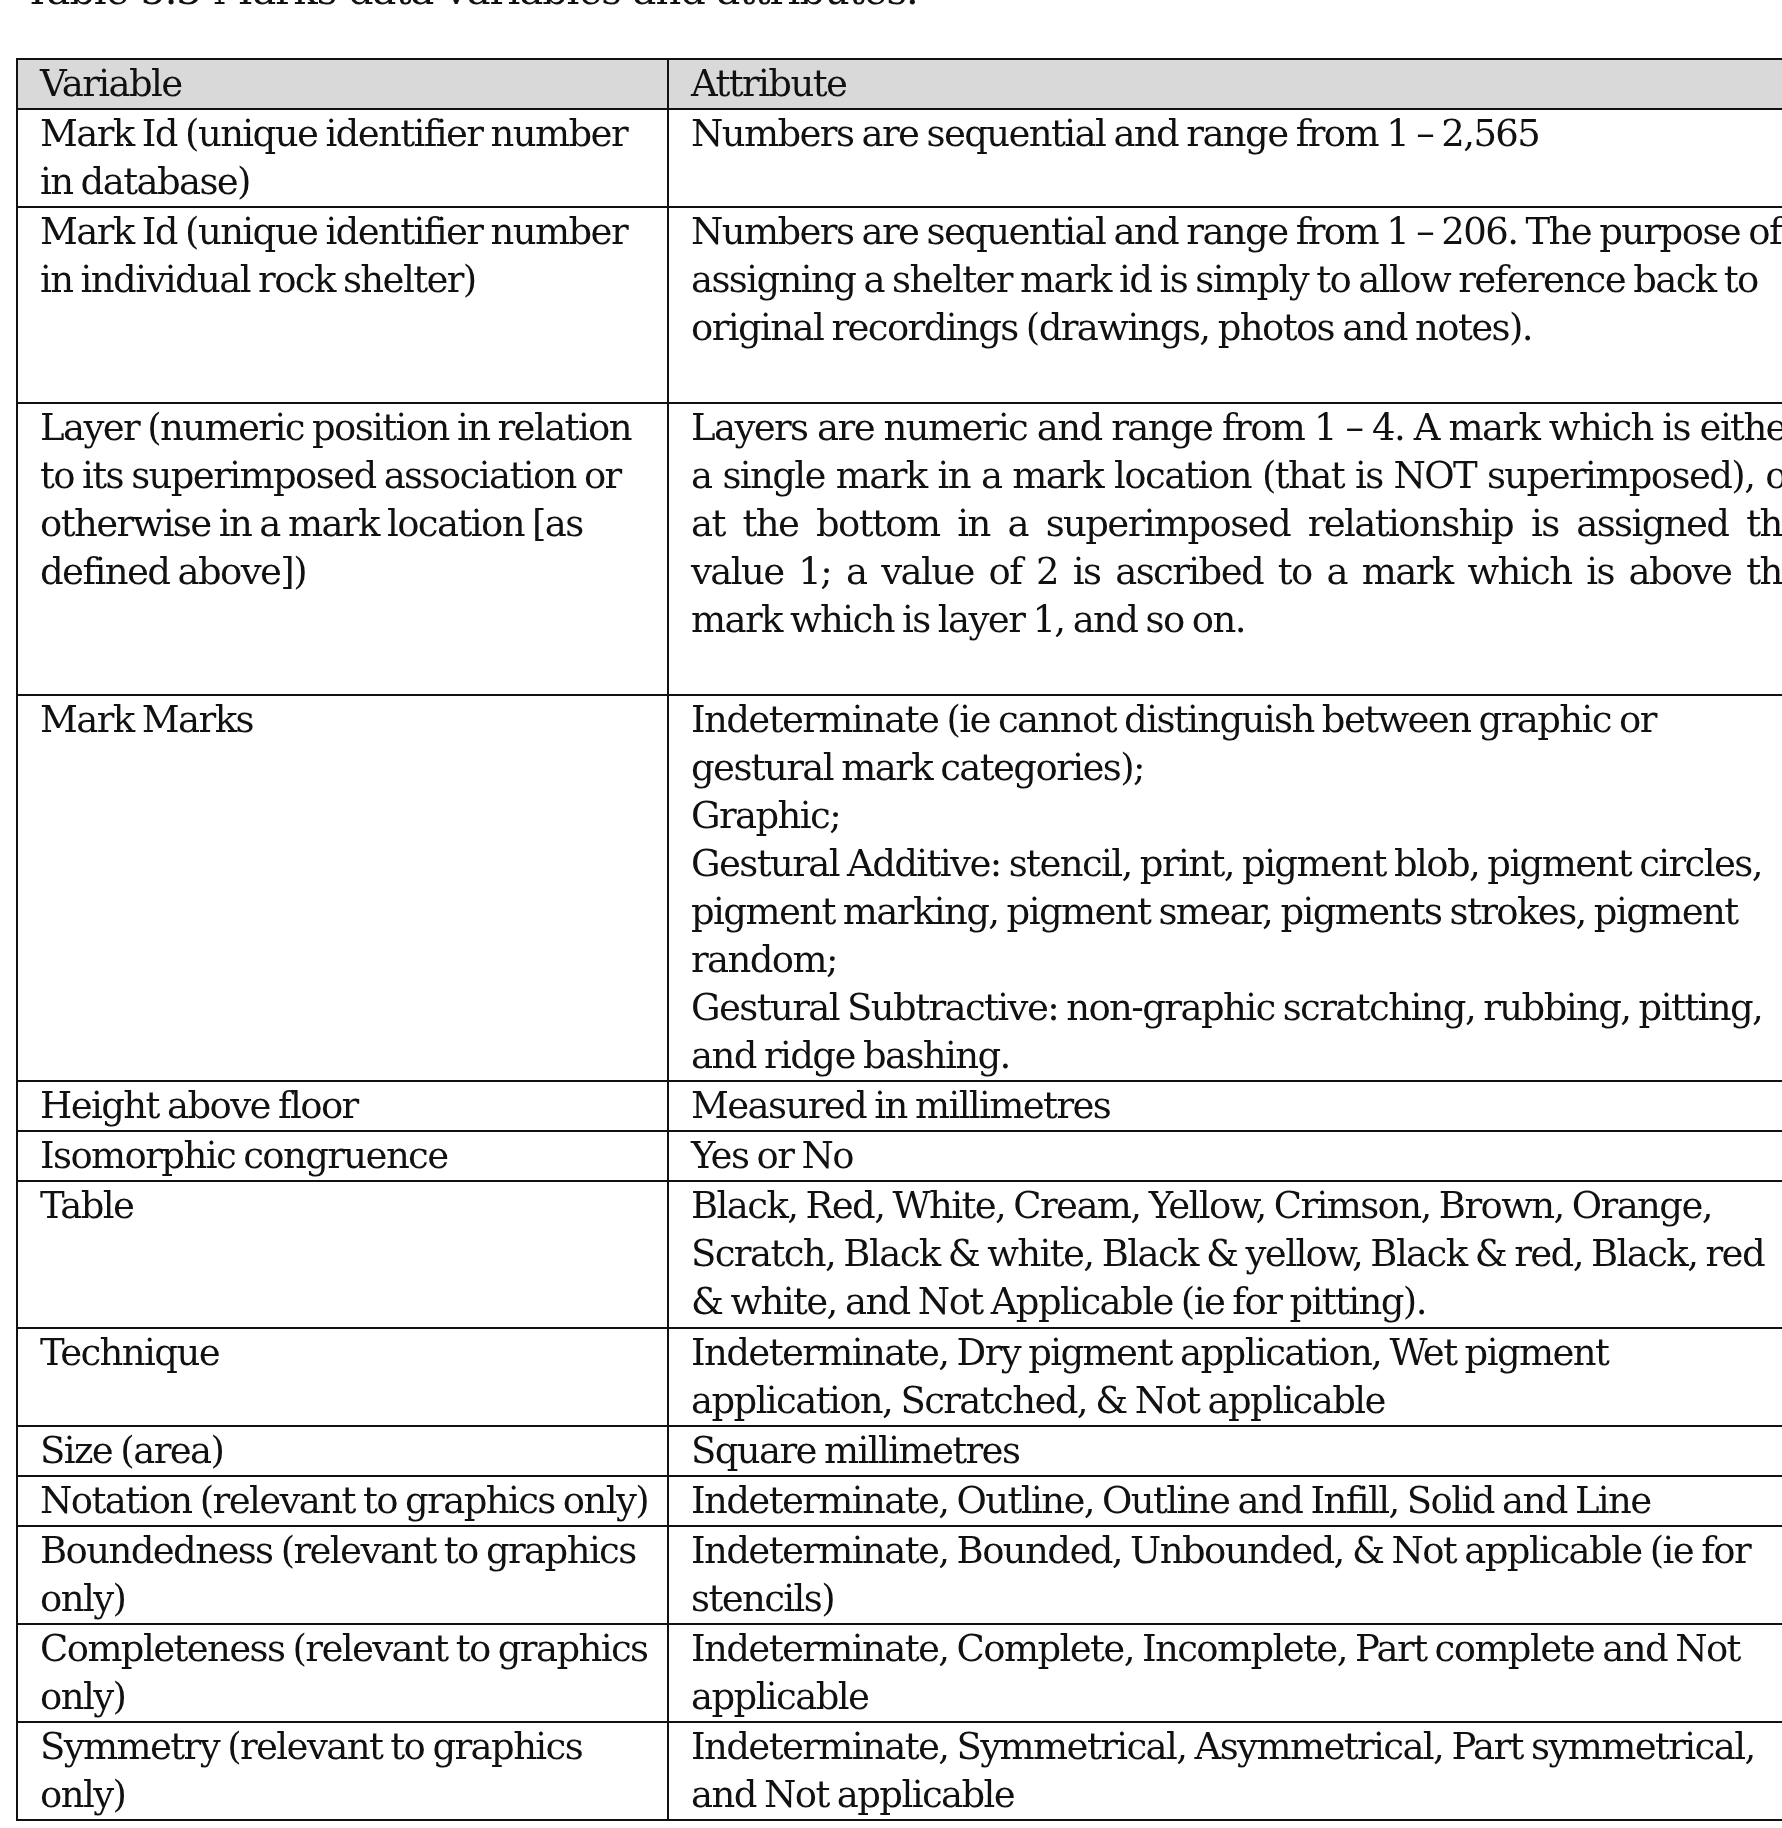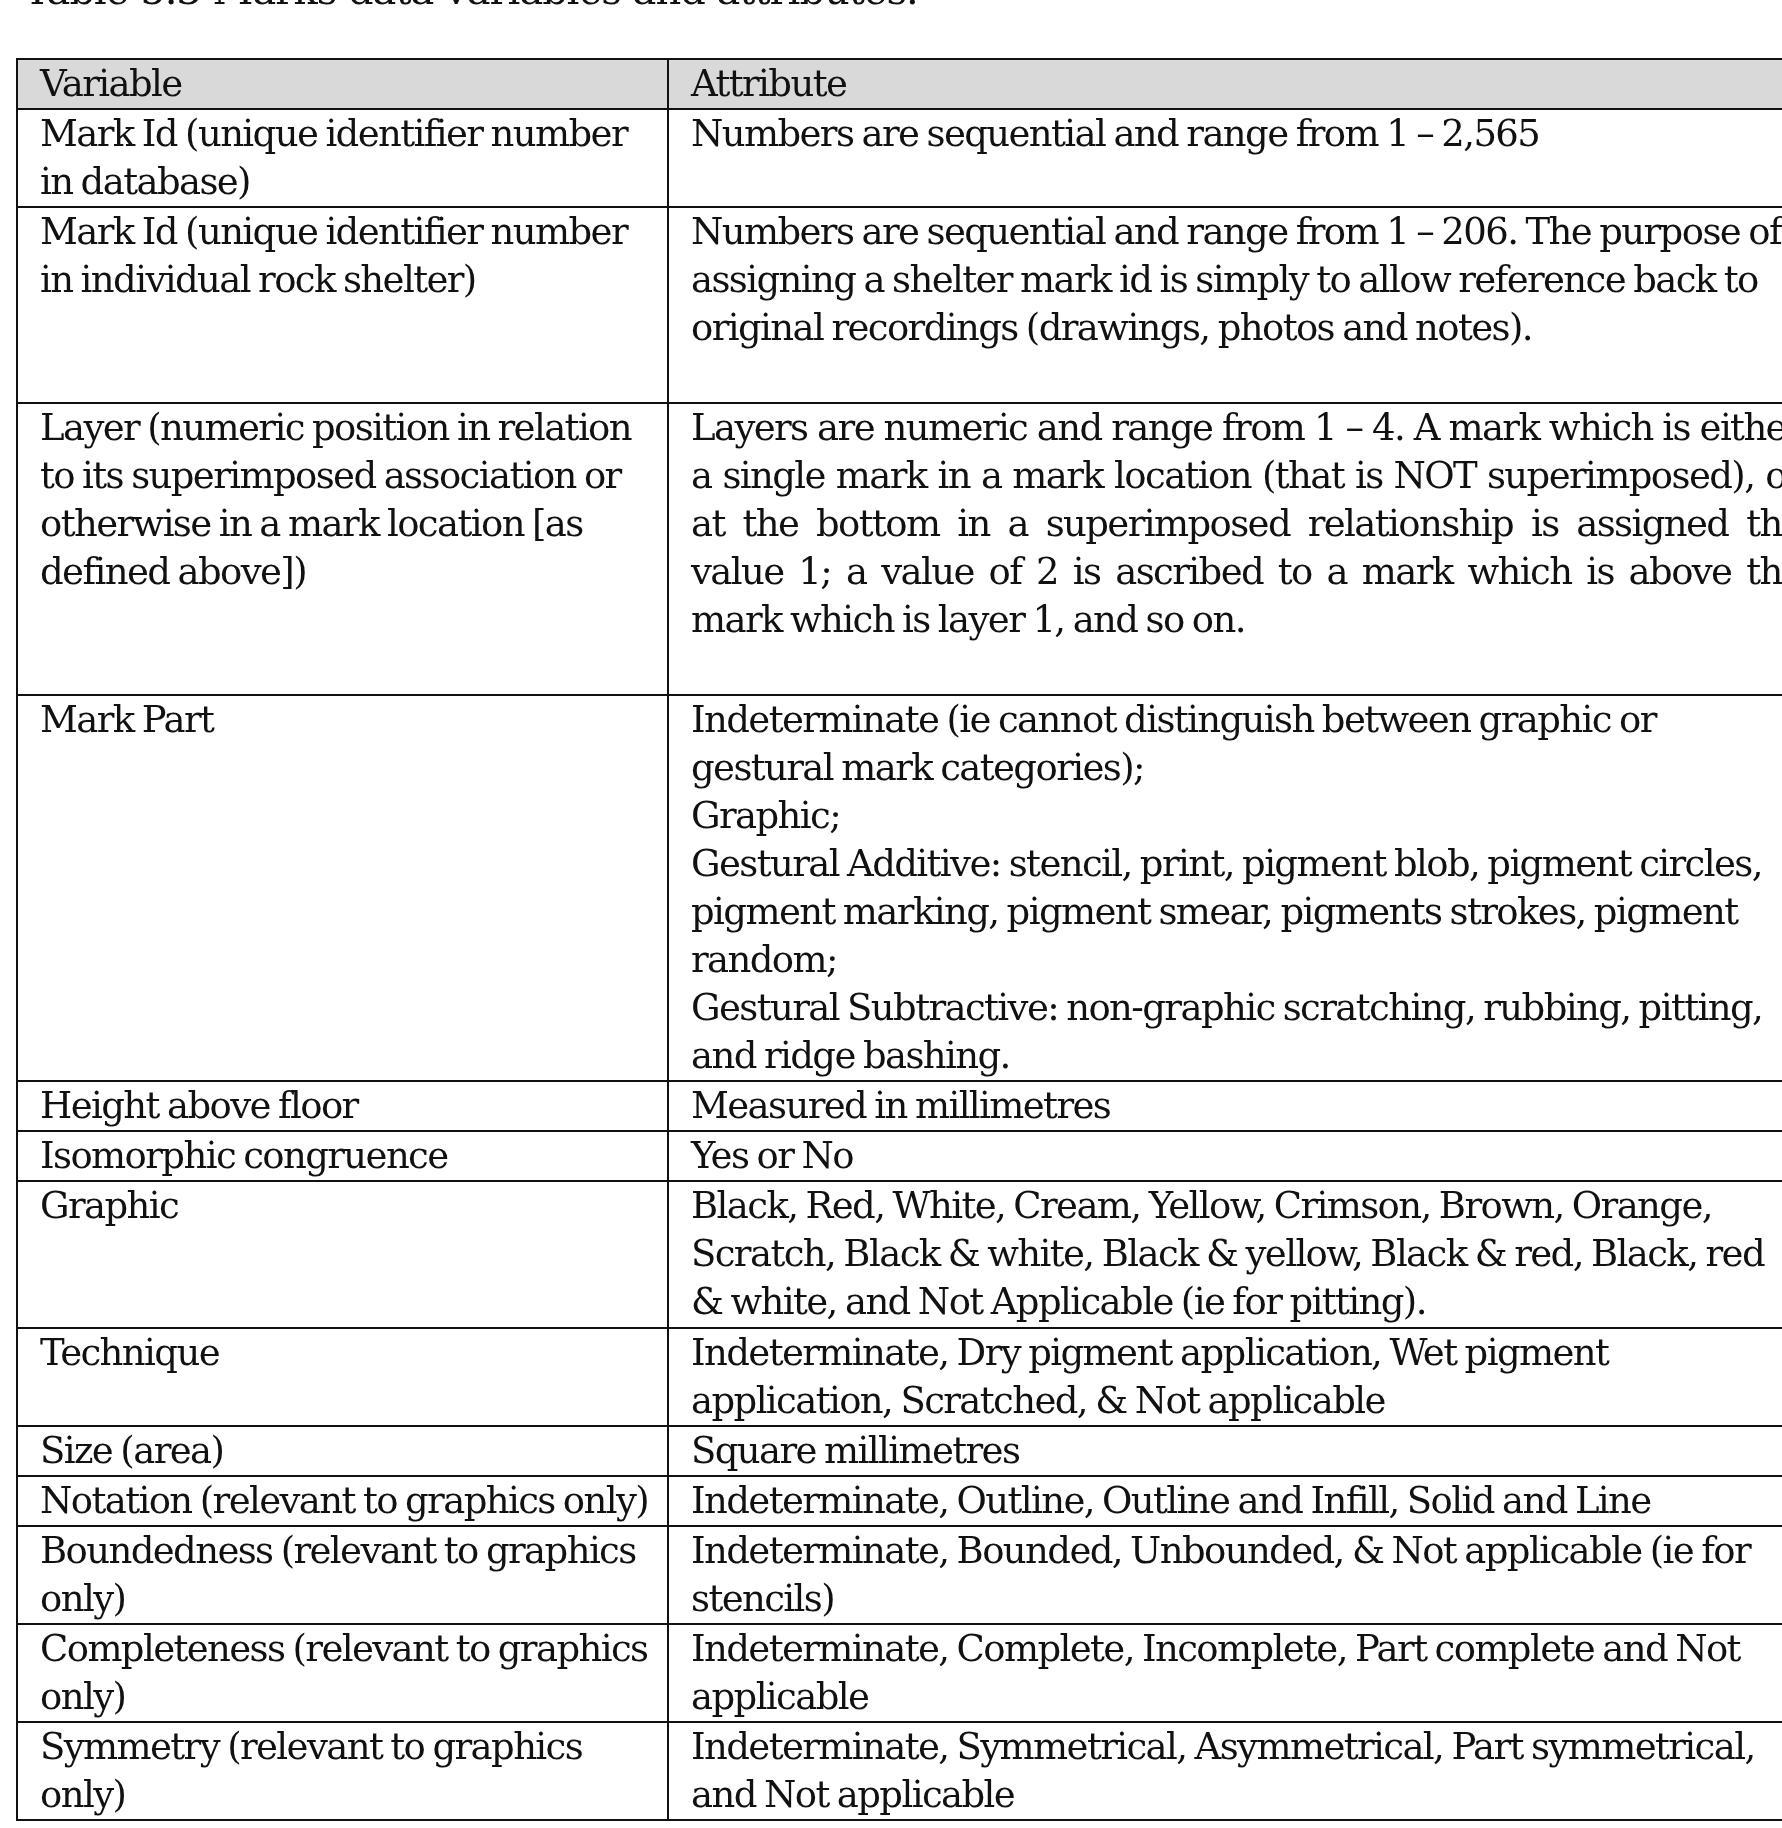--- a/index.html
+++ b/index.html
@@ -108,21 +108,21 @@
     <tr class="r3">
       <td>
           <div class="cell-inner">Layer (numeric position in relation to its superimposed association or otherwise in a mark location [as defined above])</div>
         </td>
       <td class="justify">
           <div class="cell-inner">Layers are numeric and range from 1 – 4. A mark which is either a single mark in a mark location (that is NOT superimposed), or at the bottom in a superimposed relationship is assigned the value 1; a value of 2 is ascribed to a mark which is above the mark which is layer 1, and so on.</div>
         </td>
     </tr>
     <tr class="r4">
       <td>
-          <div class="cell-inner">Mark Part</div>
+          <div class="cell-inner">Mark Marks</div>
         </td>
       <td>
           <div class="cell-inner">Indeterminate (ie cannot distinguish between graphic or gestural mark categories);
 Graphic;
 Gestural Additive: stencil, print, pigment blob, pigment circles, pigment marking, pigment smear, pigments strokes, pigment random;
 Gestural Subtractive: non-graphic scratching, rubbing, pitting, and ridge bashing.</div>
         </td>
     </tr>
     <tr class="r5">
       <td>
@@ -135,21 +135,21 @@
     <tr class="r6">
       <td>
           <div class="cell-inner">Isomorphic congruence</div>
         </td>
       <td>
           <div class="cell-inner">Yes or No</div>
         </td>
     </tr>
     <tr class="r7">
       <td>
-          <div class="cell-inner">Graphic</div>
+          <div class="cell-inner">Table</div>
         </td>
       <td>
           <div class="cell-inner">Black, Red, White, Cream, Yellow, Crimson, Brown, Orange, Scratch, Black &amp; white, Black &amp; yellow, Black &amp; red, Black, red &amp; white, and Not Applicable (ie for pitting).</div>
         </td>
     </tr>
     <tr class="r8">
       <td>
           <div class="cell-inner">Technique</div>
         </td>
       <td>

